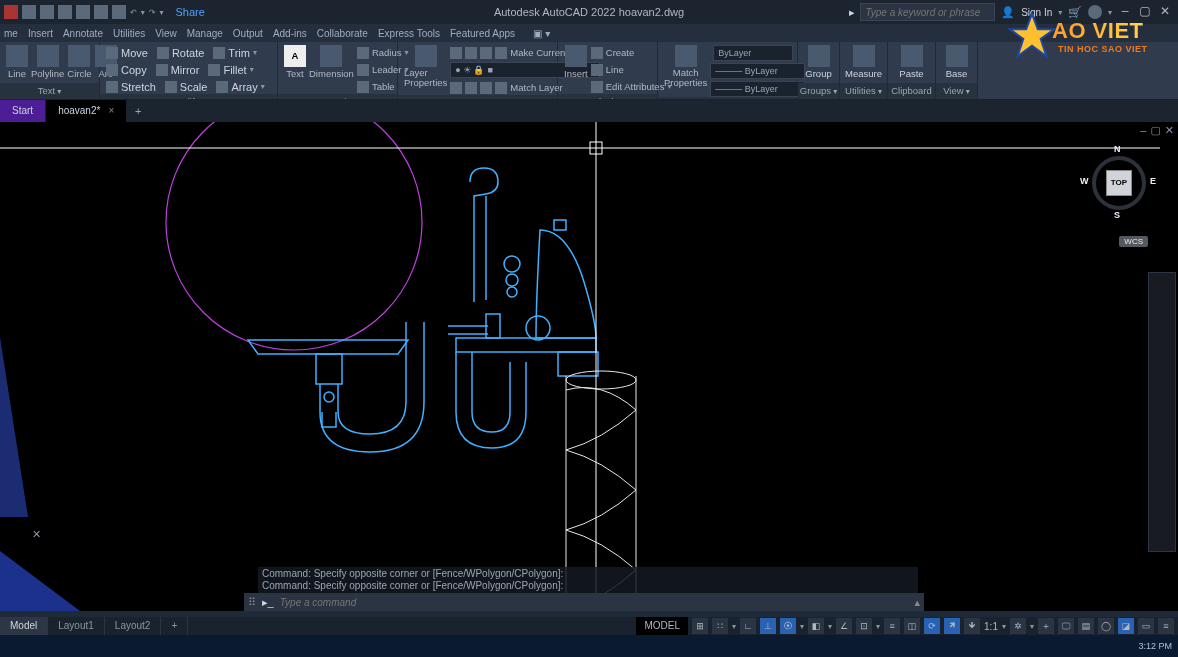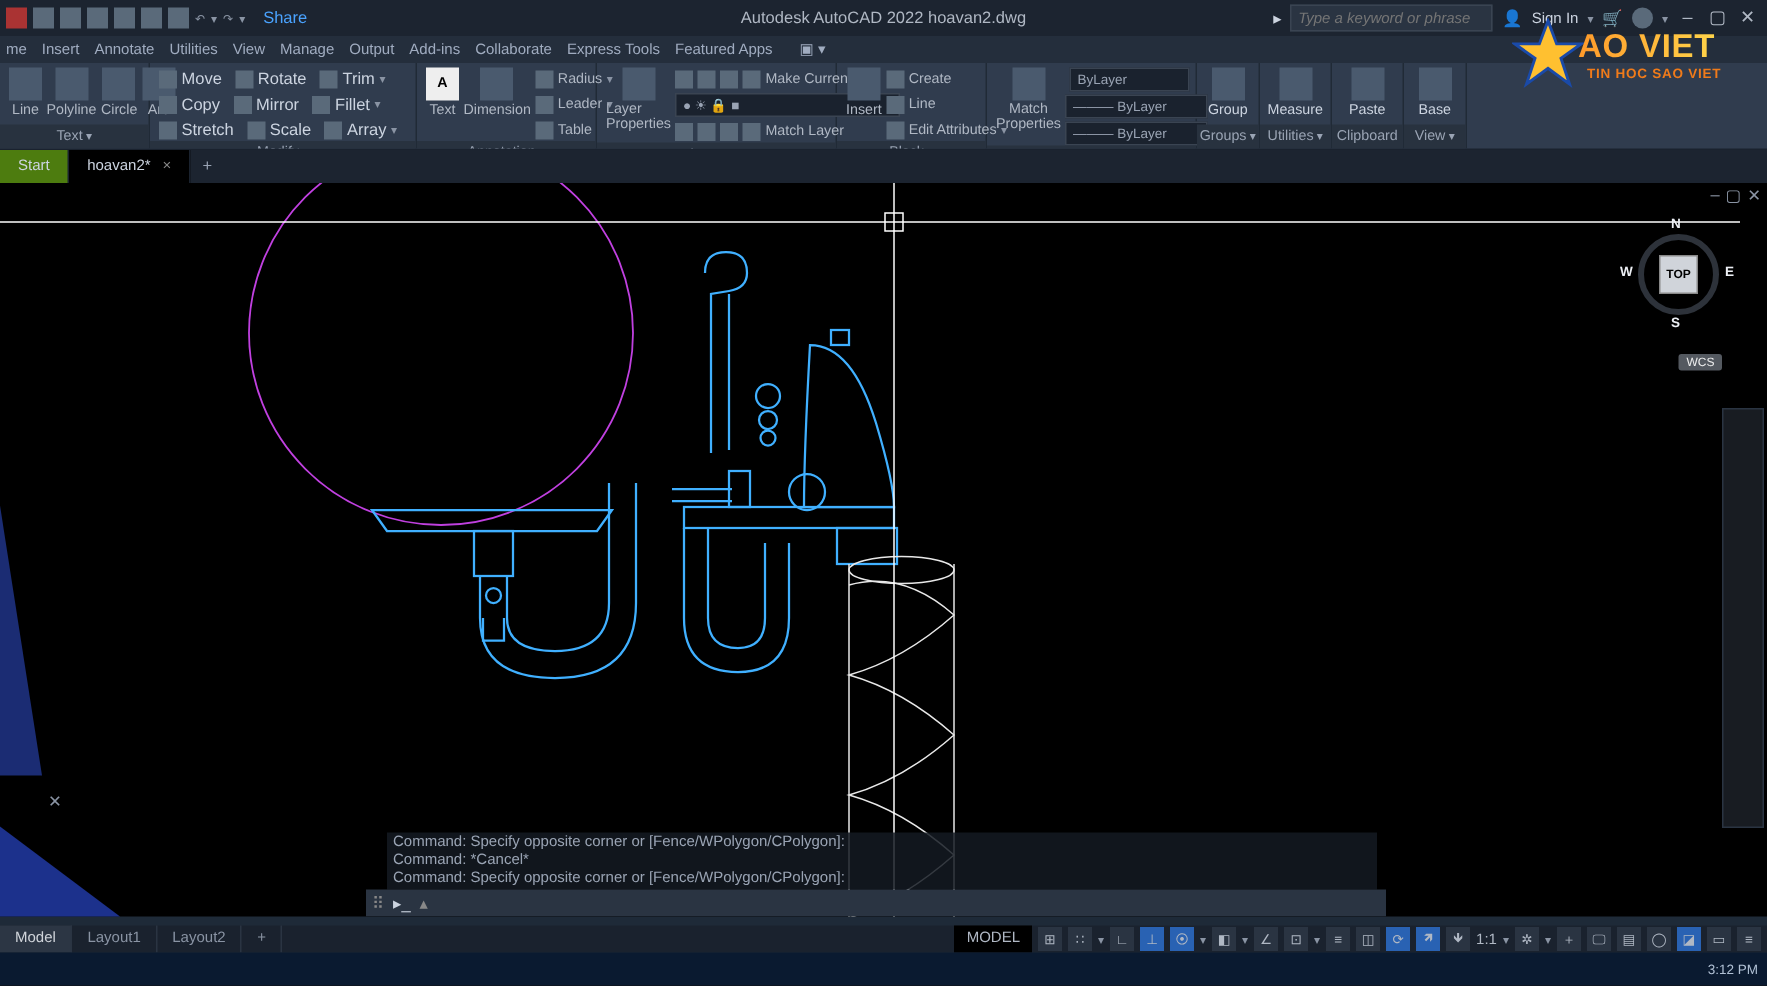--- a/index.html
+++ b/index.html
@@ -20,21 +20,21 @@
   .big-btn { display:flex; flex-direction:column; align-items:center; gap:1px; font-size:9.5px; }
   .big-btn .ic { width:22px; height:22px; background:#4a5a6e; }
   .small-row { display:flex; align-items:center; gap:3px; height:15px; white-space:nowrap;}
   .small-row .ic { width:12px; height:12px; background:#5a6a7a; flex-shrink:0;}
   .panel-label { height:16px; background:#28323f; margin:0 -6px -1px -6px; text-align:center; font-size:9.5px; line-height:16px; color:#9aa4b4; }
   .panel-label .dd::after { content:" ▾"; font-size:8px;}
   .layer-combo { width:150px; height:16px; background:#1a222e; border:1px solid #3a4452; font-size:9px; line-height:14px; padding:0 4px; color:#9aa4b4;}
   .layer-line { display:flex; align-items:center; gap:3px; }
   .col { display:flex; flex-direction:column; gap:2px; }
   .tabs { height: 22px; background: #1c2430; display: flex; align-items: stretch; }
-  .tab { padding: 0 12px; font-size: 10px; line-height: 22px; background: #4d7c0f; border-right: 1px solid #1a222e; }
+  .tab { padding: 0 12px; font-size: 10px; line-height: 22px; background: #4c1d95; border-right: 1px solid #1a222e; }
   .tab.active { background: #000; }
   .tab-close { margin-left:8px; color:#888; }
   .tab-add { width:22px; line-height:22px; text-align:center; color:#9aa4b4;}
   .canvas-area { position: absolute; top: 122px; left:0; right:0; bottom:46px; background: #000; overflow:hidden;}
   .canvas-svg { position:absolute; top:0; left:0; }
   .mini-win-btns { position:absolute; top:2px; right:4px; display:flex; gap:4px; font-size:11px; color:#8a94a4;}
   .view-cube { position:absolute; top:20px; right:20px; width:80px; height:80px; }
   .cube-face { position:absolute; top:28px; left:28px; width:26px; height:26px; background:#d0d4da; border:1px solid #888; color:#000; font-size:8px; font-weight:bold; text-align:center; line-height:24px;}
   .cube-ring { position:absolute; top:14px; left:14px; width:54px; height:54px; border:4px solid rgba(90,100,115,0.5); border-radius:50%; }
   .cube-dir { position:absolute; font-size:9px; font-weight:bold; color:#eceff4; }
@@ -368,26 +368,26 @@
     <div class="cube-dir" style="top:2px;left:36px">N</div>
     <div class="cube-dir" style="bottom:2px;left:36px">S</div>
     <div class="cube-dir" style="top:34px;left:2px">W</div>
     <div class="cube-dir" style="top:34px;right:2px">E</div>
   </div>
   <div class="wcs-badge">WCS</div>
   <div class="navbar"></div>
 
   <div class="cmd-history">
     <div>Command: Specify opposite corner or [Fence/WPolygon/CPolygon]:</div>
-    <div>Command: *Cancel*</div>
     <div>Command: Specify opposite corner or [Fence/WPolygon/CPolygon]:</div>
   </div>
   <div class="cmd-input-bar">
     <span style="color:#888">⠿</span>
     <span>▸_</span>
+    <input class="cmd-field" placeholder="Type a command" style="">
     <span style="color:#888">▴</span>
   </div>
   <div class="mini-close">✕</div>
 </div>
 
 <div class="blue-slash"></div>
 <div class="blue-slash2"></div>
 
 <div class="footer">
   <div class="layout-tabs">

